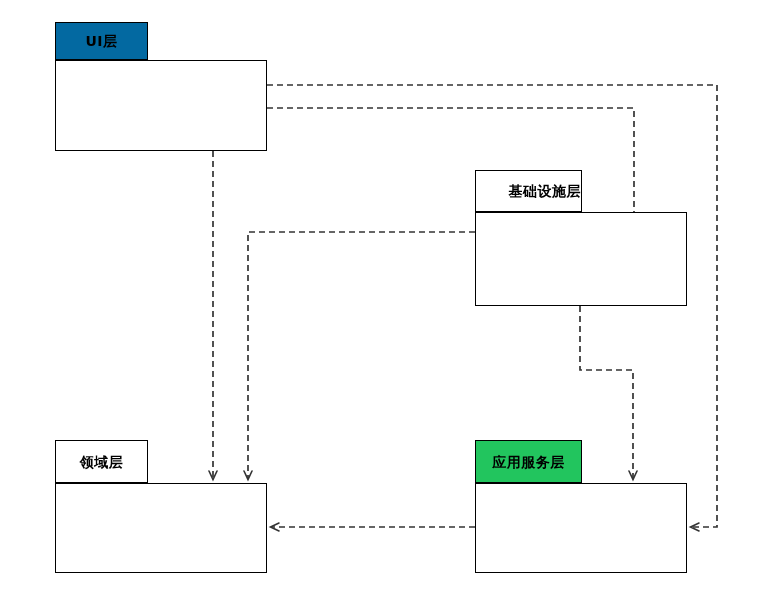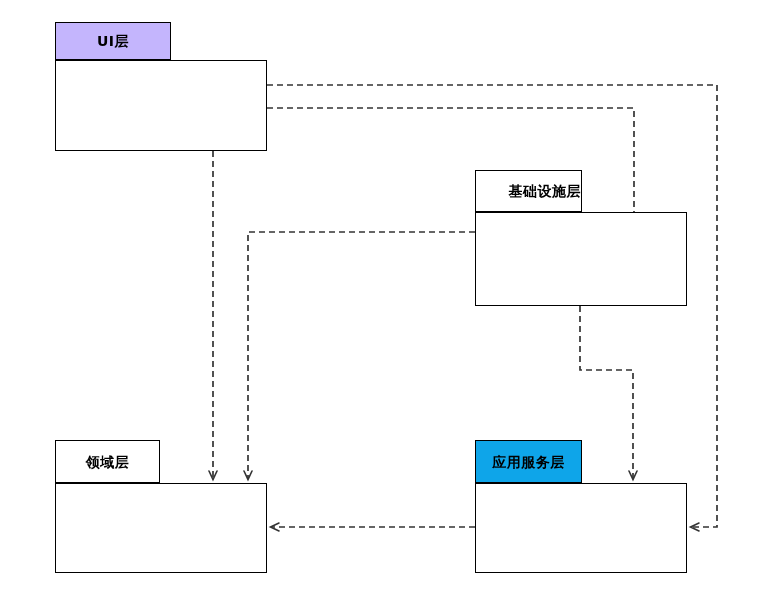--- a/index.html
+++ b/index.html
@@ -69,40 +69,40 @@
         <polyline points="213,151 213,479" fill="none" marker-end="url(#openArrow)"></polyline>
         <polyline points="267,85 717,85 717,527 691,527" fill="none" marker-end="url(#openArrow)"></polyline>
         <polyline points="267,108 634,108 634,212" fill="none"></polyline>
         <polyline points="475,232 248,232 248,479" fill="none" marker-end="url(#openArrow)"></polyline>
         <polyline points="580,306 580,370 633,370 633,479" fill="none" marker-end="url(#openArrow)"></polyline>
         <polyline points="475,527 271,527" fill="none" marker-end="url(#openArrow)"></polyline>
       </g>
   </svg>
 
   <div class="pkg">
-    <div class="pkg-tab" style="left: 55px; top: 22px; width: 116px; height: 38px; background: #c4b5fd; border-color: rgb(0, 0, 0);">
+    <div class="pkg-tab" style="left: 55px; top: 22px; width: 93px; height: 38px; background: #0369a1; border-color: rgb(0, 0, 0);">
       <span class="pkg-tab-label">UI层</span>
     </div>
     <div class="pkg-body" style="left: 55px; top: 60px; width: 212px; height: 91px; background: rgb(255, 255, 255); border-color: rgb(0, 0, 0);"></div>
   </div>
 
   <div class="pkg">
     <div class="pkg-tab" style="left: 475px; top: 170px; width: 107px; height: 42px; background: rgb(255, 255, 255); border-color: rgb(0, 0, 0); justify-content: flex-end;">
       <span class="pkg-tab-label">基础设施层</span>
     </div>
     <div class="pkg-body" style="left: 475px; top: 212px; width: 212px; height: 94px; background: rgb(255, 255, 255); border-color: rgb(0, 0, 0);"></div>
   </div>
 
   <div class="pkg">
-    <div class="pkg-tab" style="left: 55px; top: 440px; width: 105px; height: 43px; background: rgb(255, 255, 255); border-color: rgb(0, 0, 0);">
+    <div class="pkg-tab" style="left: 55px; top: 440px; width: 93px; height: 43px; background: rgb(255, 255, 255); border-color: rgb(0, 0, 0);">
       <span class="pkg-tab-label">领域层</span>
     </div>
     <div class="pkg-body" style="left: 55px; top: 483px; width: 212px; height: 90px; background: rgb(255, 255, 255); border-color: rgb(0, 0, 0);"></div>
   </div>
 
   <div class="pkg">
-    <div class="pkg-tab" style="left: 475px; top: 440px; width: 107px; height: 43px; background: #0ea5e9; border-color: rgb(0, 0, 0);">
+    <div class="pkg-tab" style="left: 475px; top: 440px; width: 107px; height: 43px; background: #22c55e; border-color: rgb(0, 0, 0);">
       <span class="pkg-tab-label">应用服务层</span>
     </div>
     <div class="pkg-body" style="left: 475px; top: 483px; width: 212px; height: 90px; background: rgb(255, 255, 255); border-color: rgb(0, 0, 0);"></div>
   </div>
 
 </div>
 
 </body></html>

